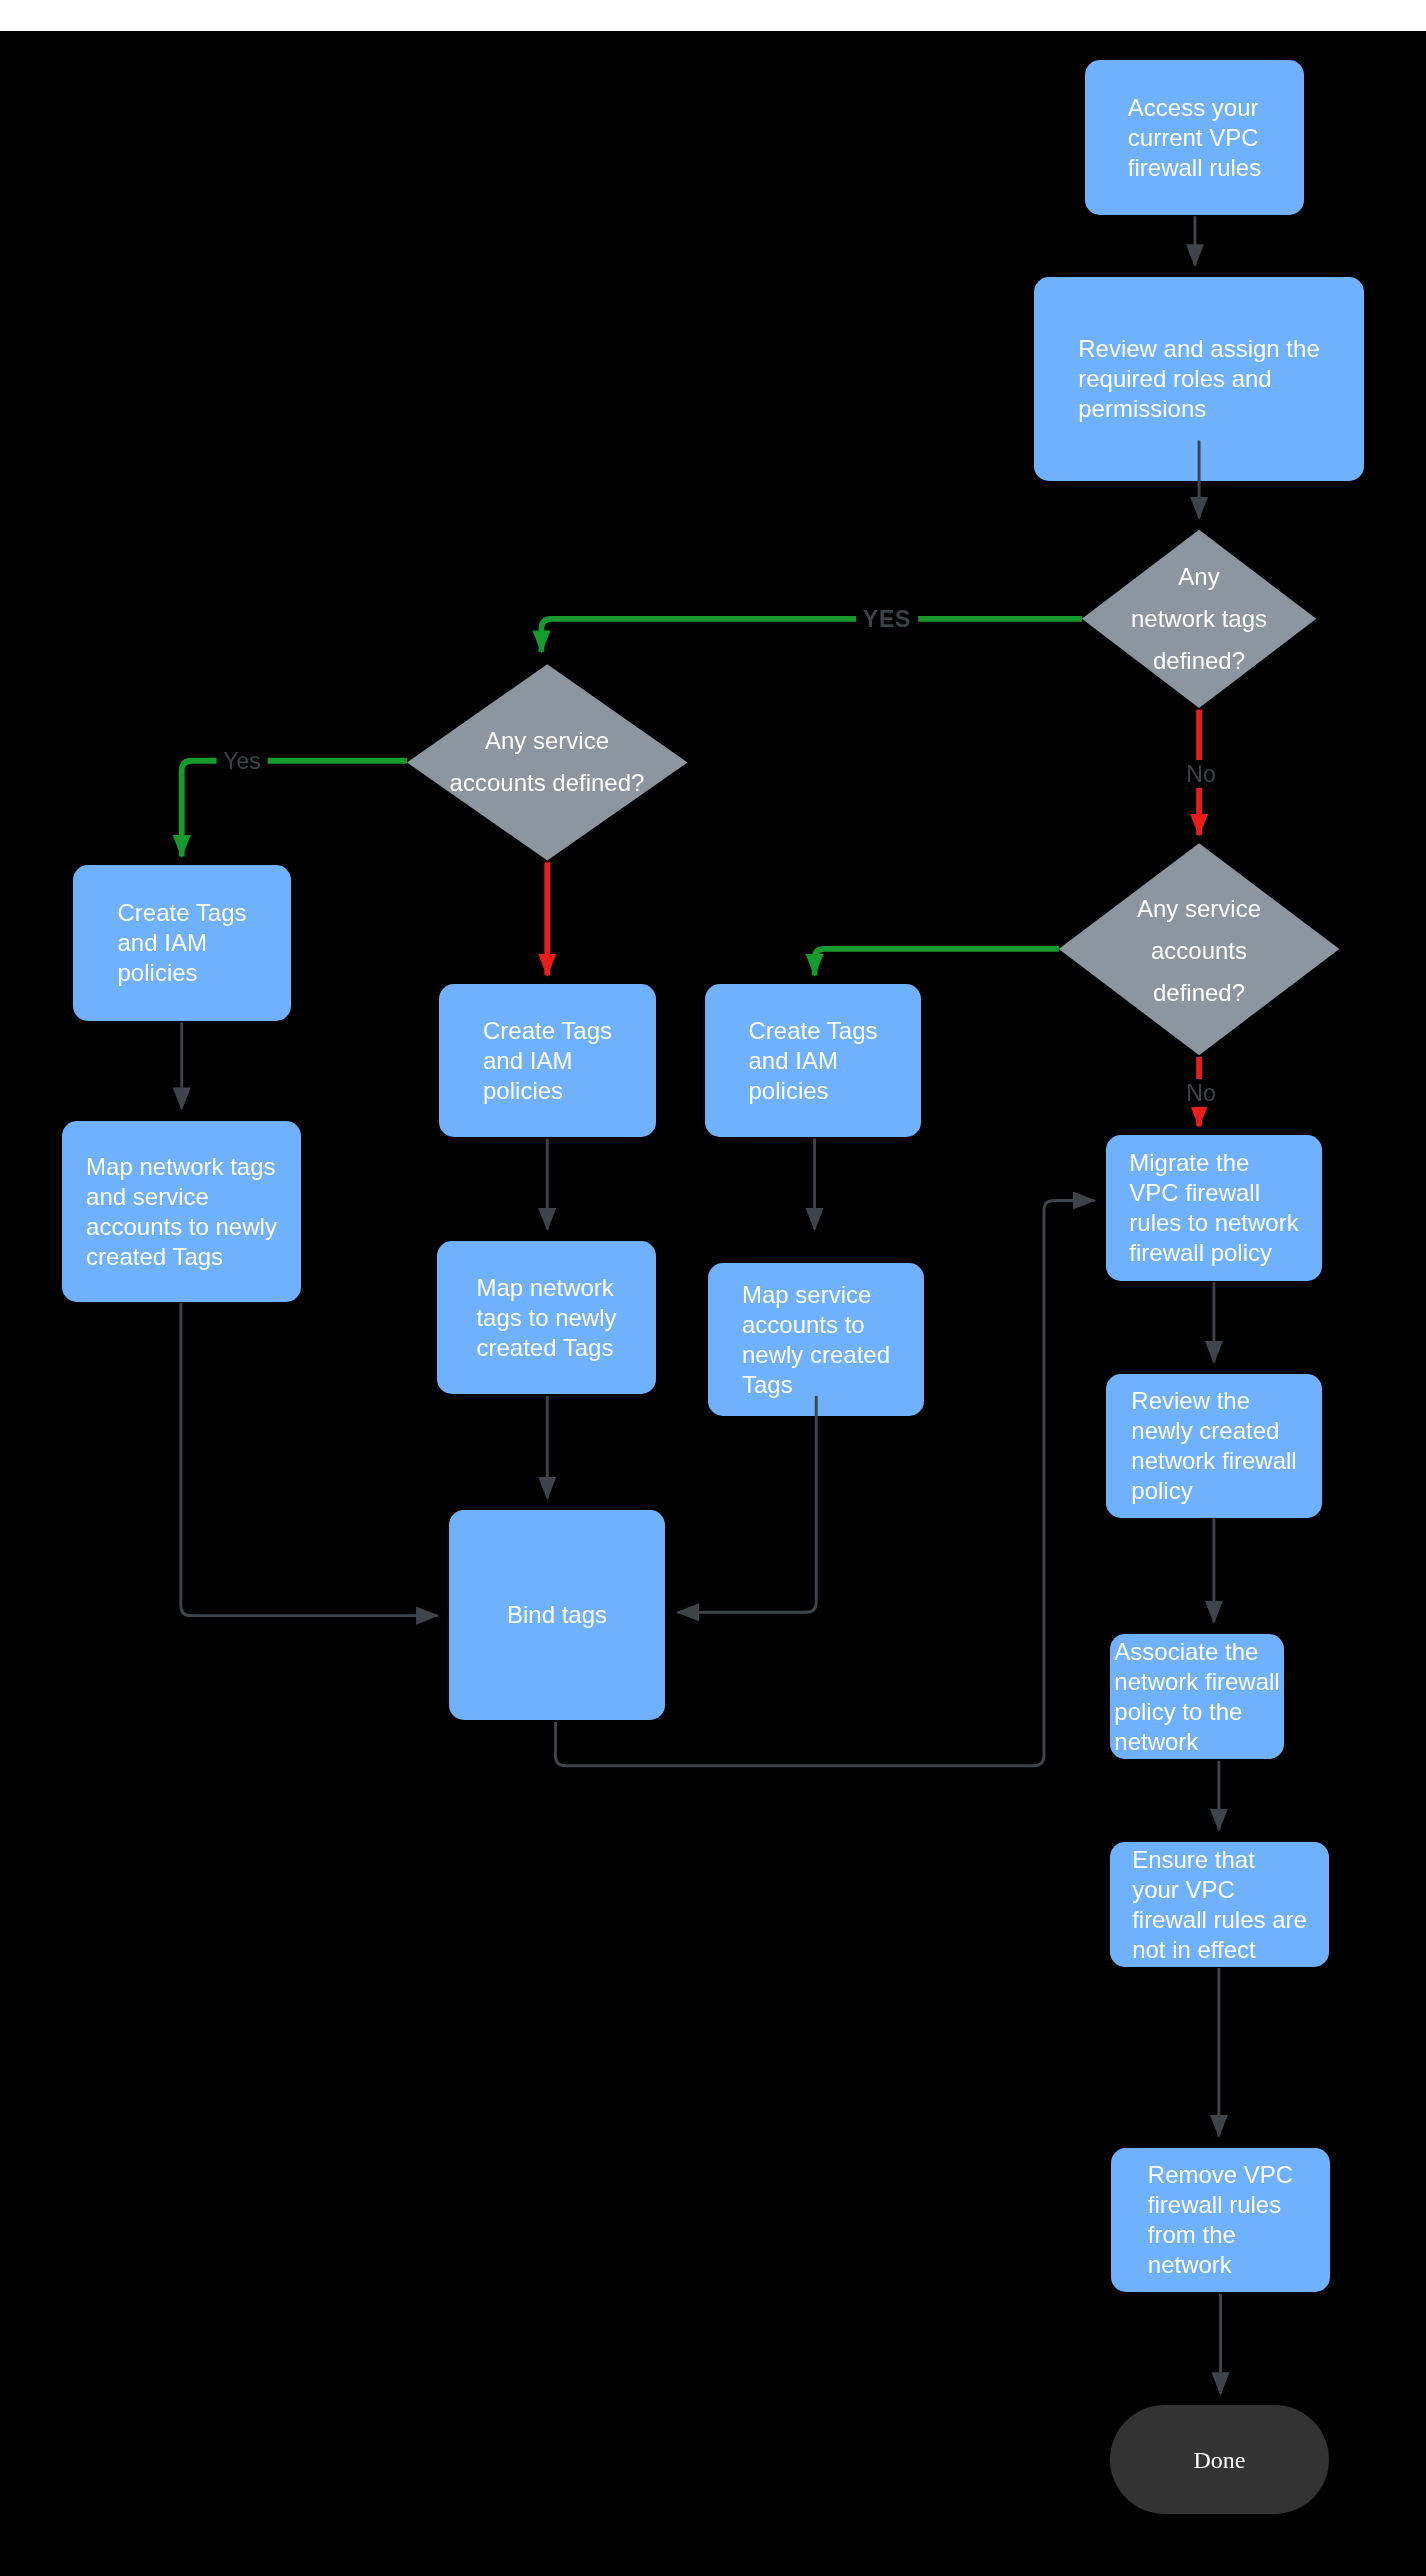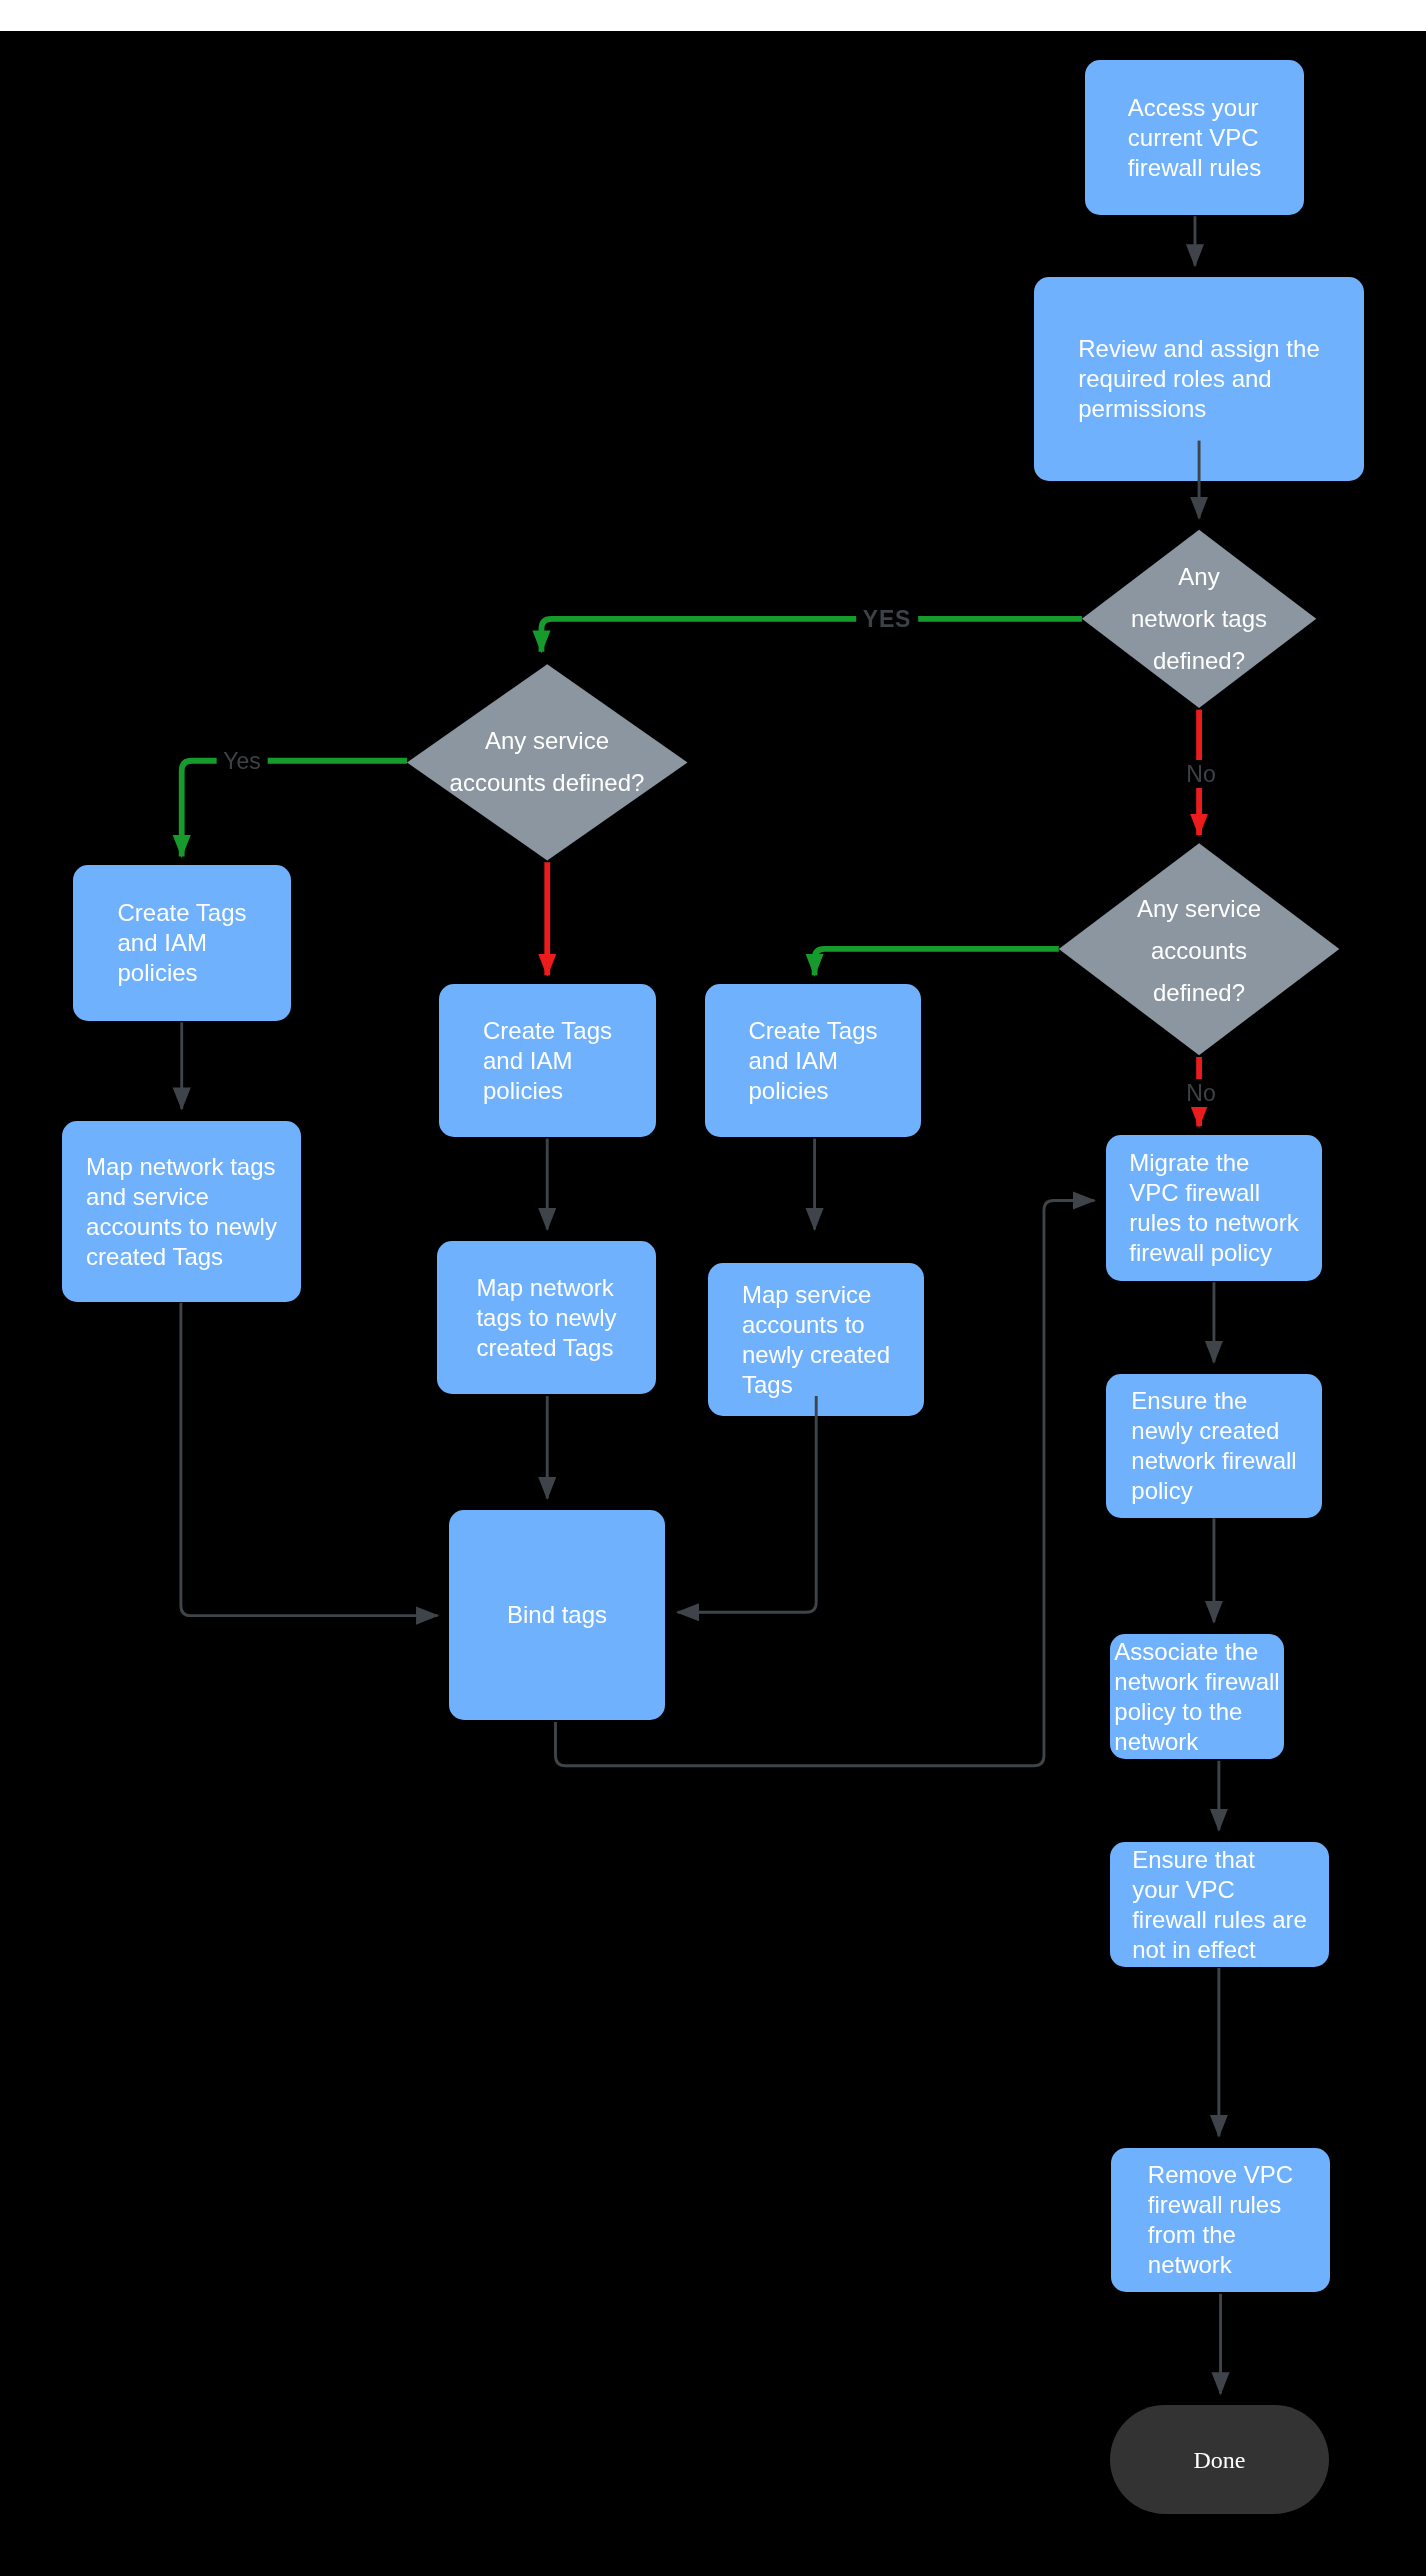--- a/index.html
+++ b/index.html
@@ -91,21 +91,21 @@
 VPC firewall
 rules to network
 firewall policy</span>
   </div>
 
   <div class="node process" style="left:449px;top:1510px;width:216px;height:210px">
     <span class="node-label">Bind tags</span>
   </div>
 
   <div class="node process" style="left:1106px;top:1374px;width:216px;height:144px">
-    <span class="node-label">Ensure the
+    <span class="node-label">Review the
 newly created
 network firewall
 policy</span>
   </div>
 
   <div class="node process" style="left:1110px;top:1634px;width:174px;height:125px">
     <span class="node-label">Associate the
 network firewall
 policy to the
 network</span>

